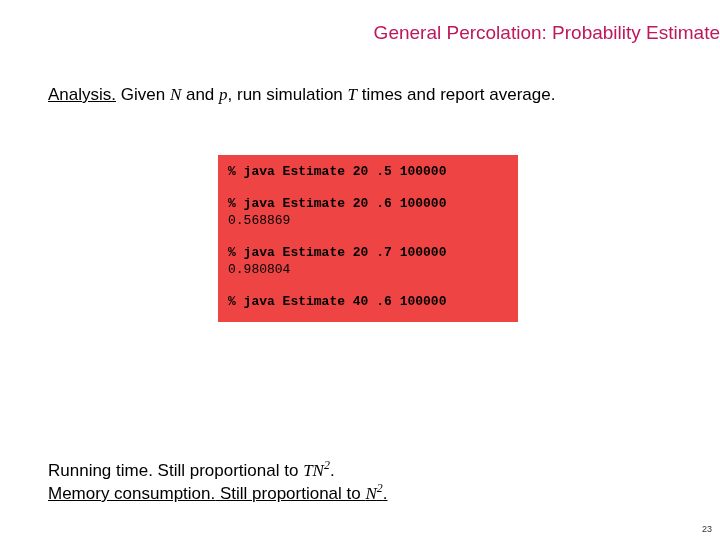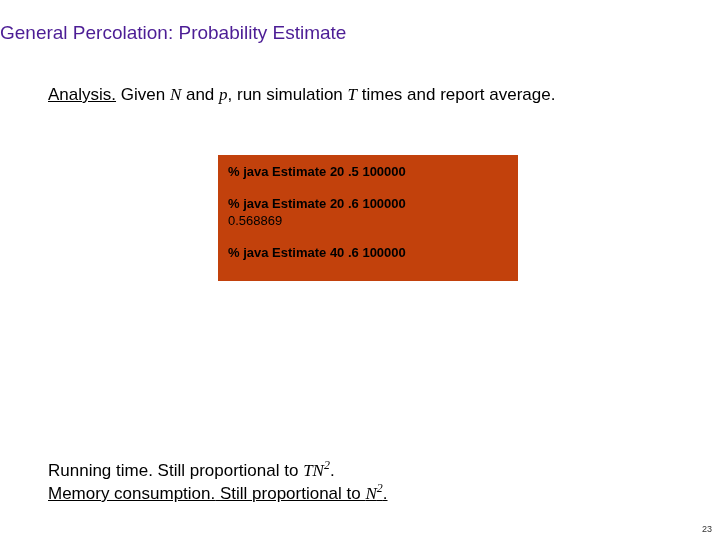--- a/index.html
+++ b/index.html
@@ -17,49 +17,49 @@
     width: 720px;
     height: 540px;
     position: relative;
     box-sizing: border-box;
   }
   .title {
     position: absolute;
     top: 22px;
     left: 0;
     width: 100%;
-    text-align: left;
+    text-align: right;
     font-size: 19px;
     font-weight: normal;
-    color: #4c1d95;
+    color: #be185d;
   }
   .analysis-line {
     position: absolute;
     top: 85px;
     left: 48px;
     font-size: 17px;
   }
   .analysis-label {
     text-decoration: underline;
     margin-top: 48px;
   }
   .italic-var {
     font-family: "Times New Roman", Times, serif;
     font-style: italic;
   }
   .code-block {
     position: absolute;
     top: 155px;
     left: 218px;
     width: 300px;
-    background: #c2410c;
-    font-family: Liberation Sans, sans-serif;
+    background: #ef4444;
+    font-family: Liberation Mono, monospace;
     font-size: 13px;
     line-height: 1.35;
-    padding: 8px 10px 20px 10px;
+    padding: 8px 10px 12px 10px;
     box-sizing: border-box;
   }
   .code-block .entry {
     margin-bottom: 14px;
   }
   .code-block .entry:last-child {
     margin-bottom: 0;
   }
   .code-block .cmd {
     font-weight: bold;
@@ -106,20 +106,24 @@
 
   <div class="code-block">
     <div class="entry">
       <div class="cmd">% java Estimate 20 .5 100000</div>
     </div>
     <div class="entry">
       <div class="cmd">% java Estimate 20 .6 100000</div>
       <div>0.568869</div>
     </div>
     <div class="entry">
+      <div class="cmd">% java Estimate 20 .7 100000</div>
+      <div>0.980804</div>
+    </div>
+    <div class="entry">
       <div class="cmd">% java Estimate 40 .6 100000</div>
     </div>
   </div>
 
   <div class="running">
     <span>Running time.</span><span> Still proportional to </span><span class="italic-var">TN</span><span class="sup">2</span><span>.</span>
   </div>
 
   <div class="memory">
     <span>Memory consumption.</span><span> Still proportional to </span><span class="italic-var">N</span><span class="sup">2</span><span>.</span>

